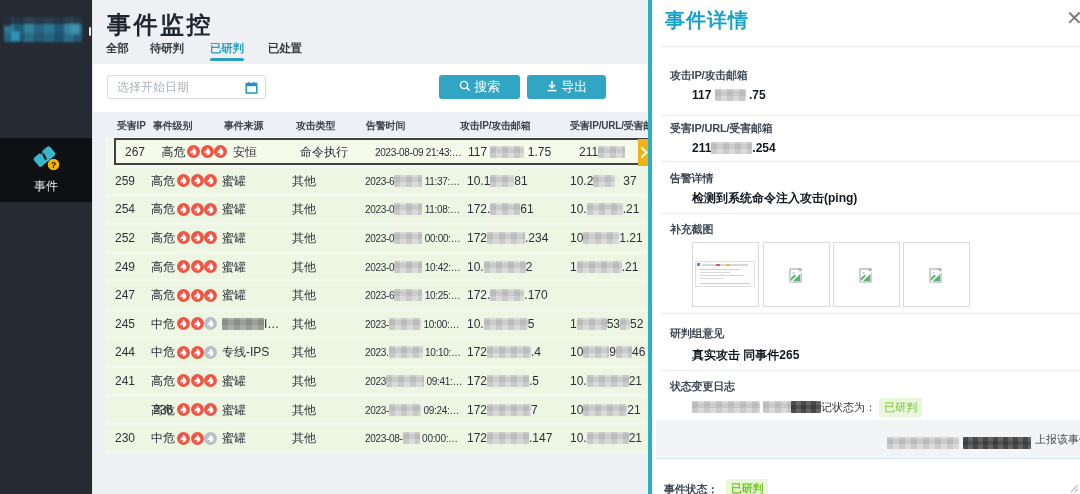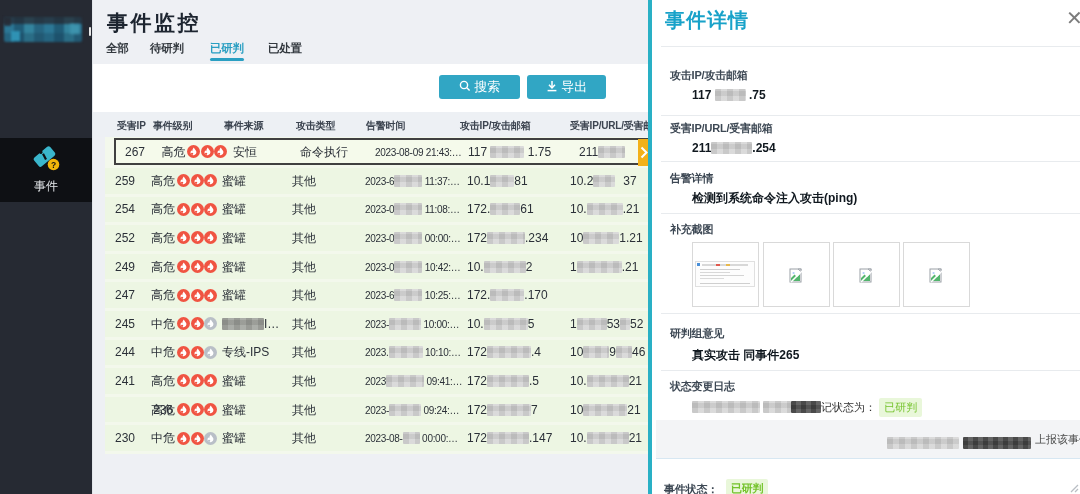--- a/index.html
+++ b/index.html
@@ -15,21 +15,21 @@
    repeating-linear-gradient(90deg, #2c7795 0 10px, #1d5570 10px 20px, #35869f 20px 30px, #25617c 30px 40px);
   filter:blur(1.3px); }
 #scrollthumb { position:absolute; left:89px; top:27px; width:2px; height:9px; background:#e8e8e8; border-radius:1px; }
 .menuitem { position:absolute; left:0; width:92px; text-align:center; color:#e3e6ea; font-size:12px; }
 .menuitem .mtext { display:block; margin-top:2px; }
 #mi1 { top:81px; }
 #mi2 { top:138px; height:64px; background:#0e1014; padding-top:7px; }
 
 
 #main { position:absolute; left:93px; top:0; width:557px; height:494px; }
-#title { position:absolute; left:14px; top:9px; font-size:21px; font-weight:bold; color:#1d2530; letter-spacing:2.5px; }
+#title { position:absolute; left:14px; top:9px; font-size:24px; font-weight:bold; color:#1d2530; letter-spacing:2.5px; }
 .tab { position:absolute; top:41px; font-size:11.5px; font-weight:bold; color:#33393f; letter-spacing:-0.2px;}
 .tab.active { color:#2a9fc2; }
 #tabline { position:absolute; left:117px; top:58px; width:34px; height:3px; border-radius:2px; background:#2a9fc2; }
 #filter { position:absolute; left:0; top:64px; width:556px; height:48px; background:#fff; }
 .dateinput { position:absolute; top:11px; height:24px; background:#fff; border:1px solid #d8dde3; border-radius:3px;
   font-size:12px; color:#aab2bc; line-height:22px; padding-left:9px; }
 .calicon { position:absolute; right:7px; top:5px; }
 .btn { position:absolute; top:11px; height:24px; border-radius:3px; background:#31a6c4; color:#fff; font-size:13px;
   text-align:center; line-height:24px; }
 
@@ -100,20 +100,28 @@
 
 <div id="main">
   <div id="title">事件监控</div>
   <div class="tab" style="left:13px;">全部</div>
   <div class="tab" style="left:57px;">待研判</div>
   <div class="tab active" style="left:117px;">已研判</div>
   <div class="tab" style="left:175px;">已处置</div>
   <div id="tabline"></div>
 
   <div id="filter">
+    <div class="dateinput" style="left:14px; width:159px;">选择开始日期
+      <svg class="calicon" width="13" height="13" viewBox="0 0 13 13">
+          <rect x="1.2" y="2.6" width="10.6" height="9.4" fill="none" stroke="#2596b9" stroke-width="1.5"></rect>
+          <rect x="1.2" y="2.6" width="10.6" height="2.6" fill="#2596b9"></rect>
+          <line x1="4" y1="0.9" x2="4" y2="3" stroke="#2596b9" stroke-width="1.4"></line>
+          <line x1="9" y1="0.9" x2="9" y2="3" stroke="#2596b9" stroke-width="1.4"></line>
+        </svg>
+    </div>
     <div class="btn" style="left:346px; width:81px;"><svg width="12" height="12" viewBox="0 0 12 12" style="vertical-align:-1px;">
           <circle cx="5" cy="5" r="3.6" fill="none" stroke="#fff" stroke-width="1.4"></circle>
           <line x1="7.8" y1="7.8" x2="10.6" y2="10.6" stroke="#fff" stroke-width="1.4"></line>
         </svg> 搜索</div>
     <div class="btn" style="left:434px; width:79px;"><svg width="12" height="12" viewBox="0 0 12 12" style="vertical-align:-1px;">
           <line x1="6" y1="1" x2="6" y2="7.4" stroke="#fff" stroke-width="1.5"></line>
           <path d="M3 4.8 L6 8 L9 4.8" fill="none" stroke="#fff" stroke-width="1.5"></path>
           <line x1="1.6" y1="10.6" x2="10.4" y2="10.6" stroke="#fff" stroke-width="1.5"></line>
         </svg> 导出</div>
   </div>

